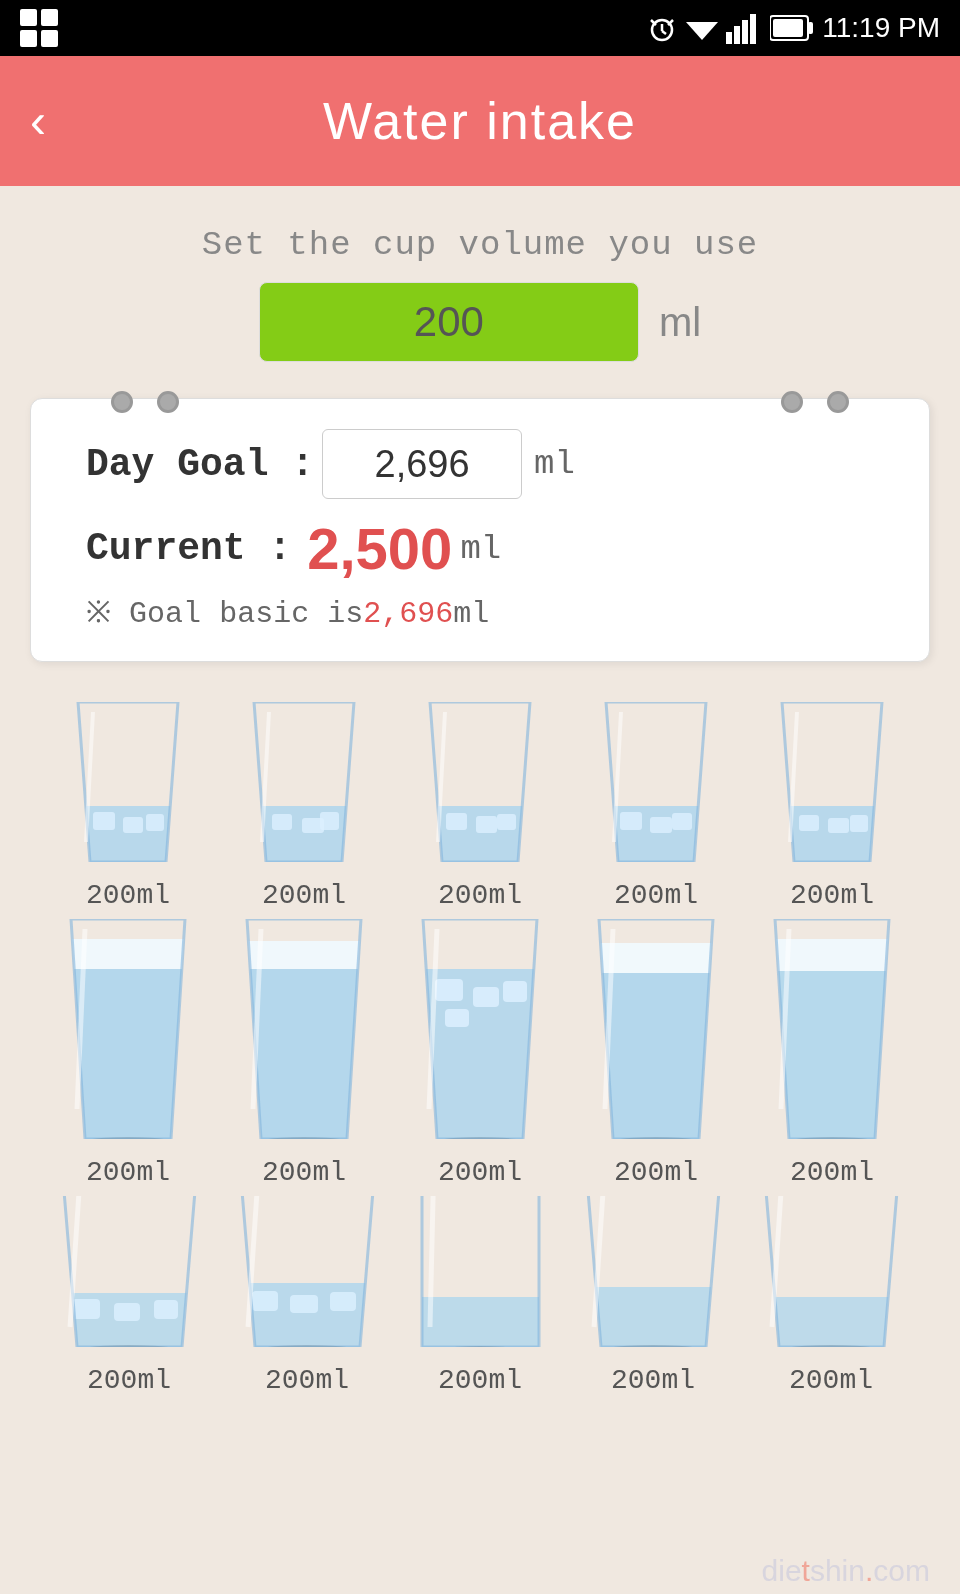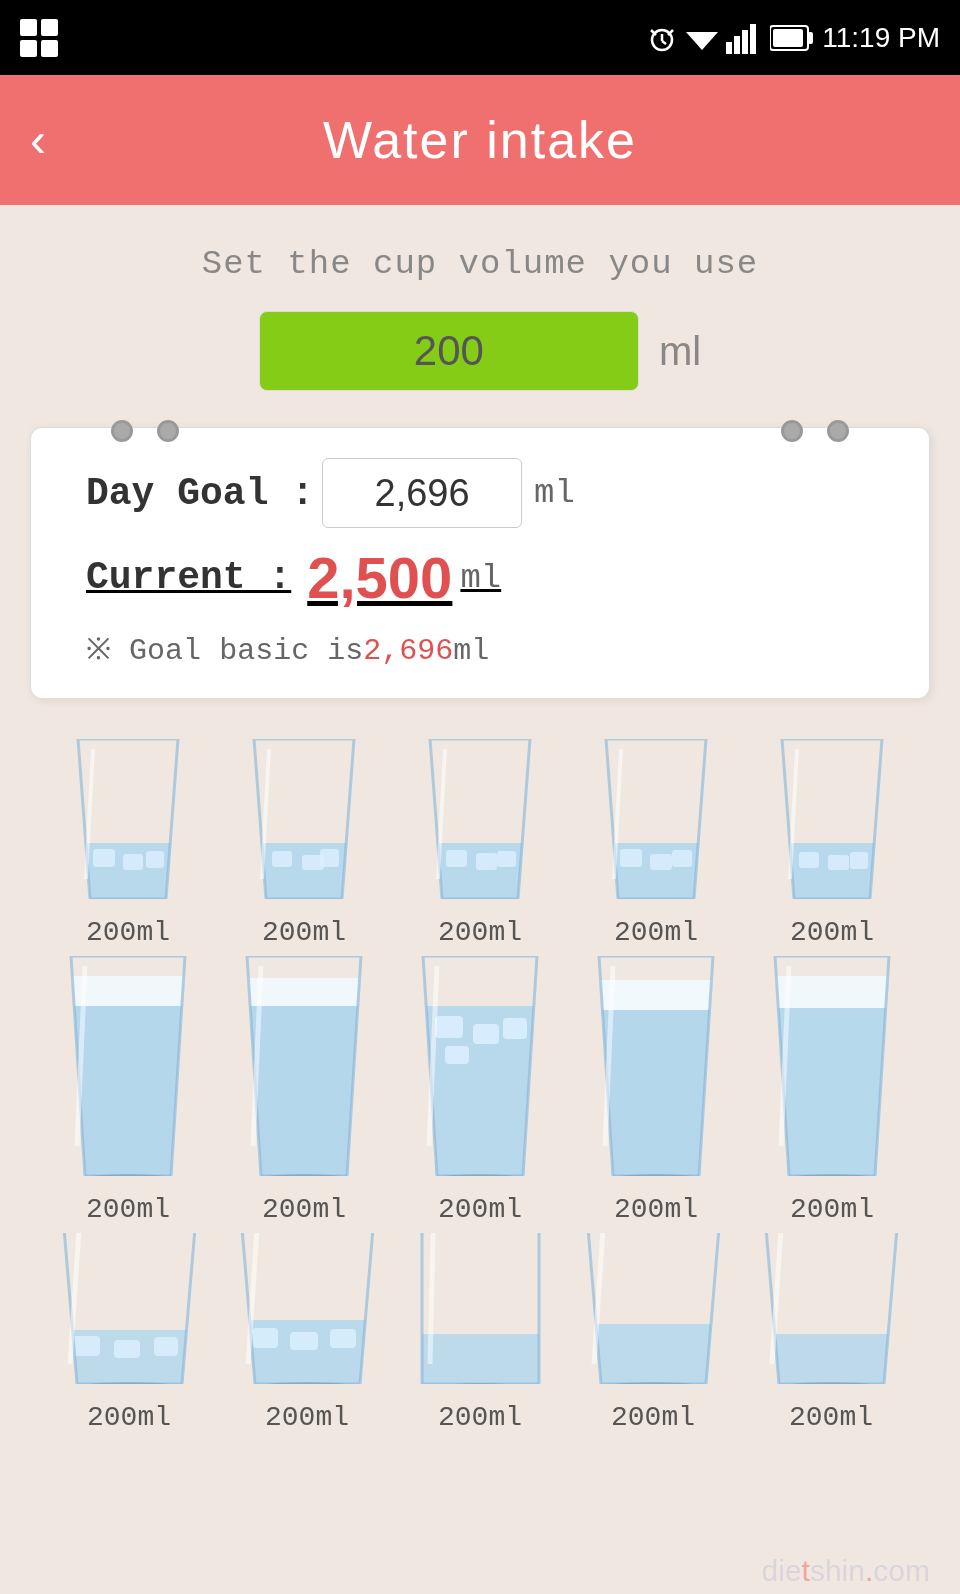--- a/index.html
+++ b/index.html
@@ -7,21 +7,21 @@
       width: 960px;
       min-height: 1594px;
       background: #f0e8e0;
       font-family: 'Arial', sans-serif;
       overflow-x: hidden;
     }
 
     
     .status-bar {
       width: 100%;
-      height: 75px;
+      height: 56px;
       background: #000;
       display: flex;
       align-items: center;
       justify-content: space-between;
       padding: 0 20px;
     }
     .status-bar-left { display: flex; align-items: center; gap: 8px; }
     .status-bar-right { display: flex; align-items: center; gap: 8px; color: #fff; font-size: 28px; }
     .grid-icon { width: 38px; height: 38px; display: grid; grid-template-columns: 1fr 1fr; gap: 4px; }
     .grid-icon div { background: #fff; border-radius: 2px; }
@@ -56,21 +56,21 @@
     
     .main {
       background: #f0e8e0;
       padding: 40px 30px 20px;
     }
 
     .set-cup-label {
       text-align: center;
       font-size: 34px;
       color: #888;
-      margin-bottom: 28px;
+      margin-bottom: 18px;
       font-family: 'Courier New', monospace;
       letter-spacing: 1px;
     }
 
     .cup-input-row {
       display: flex;
       align-items: center;
       justify-content: center;
       gap: 20px;
       margin-bottom: 36px;
@@ -144,22 +144,21 @@
     }
     .goal-unit {
       font-size: 34px;
       color: #666;
       font-family: 'Courier New', monospace;
     }
 
     .current-row {
       display: flex;
       align-items: center;
-      margin-bottom: 16px;
-      text-decoration: underline;
+      margin-bottom: 8px;
     }
     .current-value {
       font-size: 58px;
       font-weight: bold;
       color: #e05050;
       margin: 0 8px;
     }
     .current-unit {
       font-size: 34px;
       color: #666;

